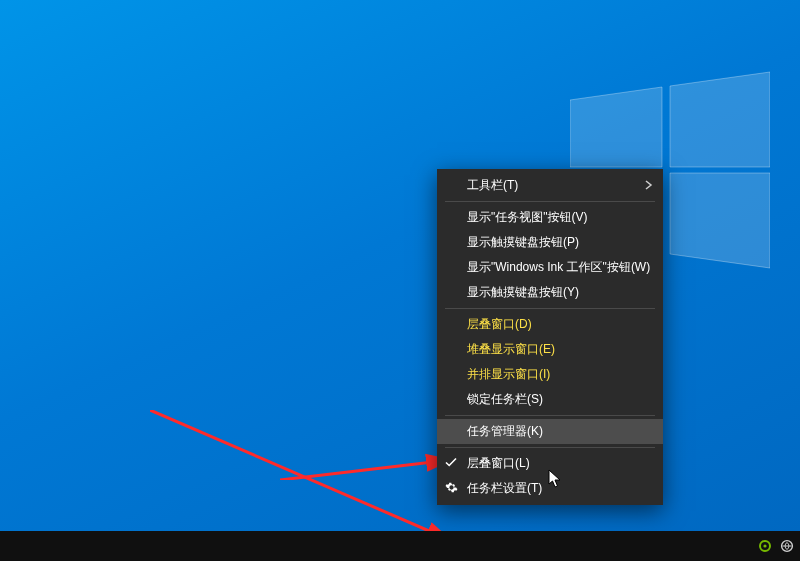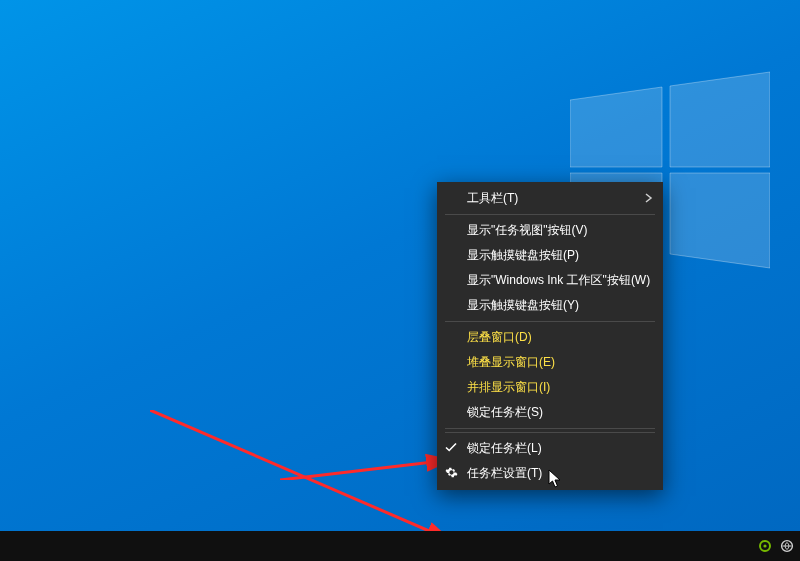--- a/index.html
+++ b/index.html
@@ -2,21 +2,21 @@
 <html><head>
 <meta charset="utf-8">
 <style>
 html,body{margin:0;padding:0;width:800px;height:561px;overflow:hidden;font-family:"Microsoft YaHei","Segoe UI",sans-serif;font-size:12px}
 #desktop{position:relative;width:800px;height:561px;background:linear-gradient(155deg,#0094e8 0%,#0078d4 45%,#0067c0 100%)}
 #win-logo{position:absolute;right:30px;top:70px;width:200px;height:200px}
 #win-logo svg{width:100%;height:100%}
 #taskbar{position:absolute;left:0;bottom:0;width:100%;height:30px;background:#101010}
 #tray{position:absolute;right:6px;bottom:0;height:30px;display:flex;align-items:center;gap:8px;color:#bfbfbf}
 .tray-ico svg{display:block}
-#ctx-menu{position:absolute;left:437px;top:182px;width:226px;background:#2b2b2b;color:#fff;box-shadow:0 6px 22px rgba(0,0,0,.55);padding:4px 0}
+#ctx-menu{position:absolute;left:437px;top:169px;width:226px;background:#2b2b2b;color:#fff;box-shadow:0 6px 22px rgba(0,0,0,.55);padding:4px 0}
 .sep{height:1px;background:#4a4a4a;margin:3px 8px}
 .mi{position:relative;display:flex;align-items:center;height:25px;padding:0 14px 0 30px;white-space:nowrap;color:#fff}
 .mi.disabled{color:#fde047}
 .mi.hover{background:#4d4d4d}
 .mi .chev{position:absolute;right:10px;top:50%;transform:translateY(-50%);color:#cfcfcf}
 .mi .lead{position:absolute;left:8px;top:50%;transform:translateY(-50%);color:#fff}
 #cursor{position:absolute;left:548px;top:469px;pointer-events:none}
 #cursor svg{display:block}
 .arrow-svg{position:absolute;pointer-events:none}
 </style>
@@ -85,29 +85,32 @@
       <span>堆叠显示窗口(E)</span>
     </div>
     <div class="mi disabled">
       <span>并排显示窗口(I)</span>
     </div>
     <div class="mi">
       <span>锁定任务栏(S)</span>
     </div>
     <div class="sep"></div>
 
+    <div class="mi hover">
+      <span>任务管理器(K)</span>
+    </div>
     <div class="sep"></div>
 
     <div class="mi">
       <span class="lead">
         <svg width="12" height="12" viewBox="0 0 12 12">
             <path d="M1 6 L4.2 9 L11 2" fill="none" stroke="currentColor" stroke-width="1.6"></path>
           </svg>
       </span>
-      <span>锁定任务栏(L)</span>
+      <span>层叠窗口(L)</span>
     </div>
     <div class="mi">
       <span class="lead">
         <svg width="13" height="13" viewBox="0 0 24 24">
             <path fill="currentColor" d="M12 8a4 4 0 1 0 0 8 4 4 0 0 0 0-8zm9 4a7 7 0 0 1-.09 1.1l2.12 1.65-2 3.46-2.49-1a7.2 7.2 0 0 1-1.9 1.1l-.38 2.65h-4l-.38-2.65a7.2 7.2 0 0 1-1.9-1.1l-2.49 1-2-3.46 2.12-1.65A7 7 0 0 1 3 12a7 7 0 0 1 .09-1.1L.97 9.25l2-3.46 2.49 1a7.2 7.2 0 0 1 1.9-1.1L7.74 3h4l.38 2.65a7.2 7.2 0 0 1 1.9 1.1l2.49-1 2 3.46-2.12 1.65c.06.36.09.73.09 1.14z"></path>
           </svg>
       </span>
       <span>任务栏设置(T)</span>
     </div>
   </div>

